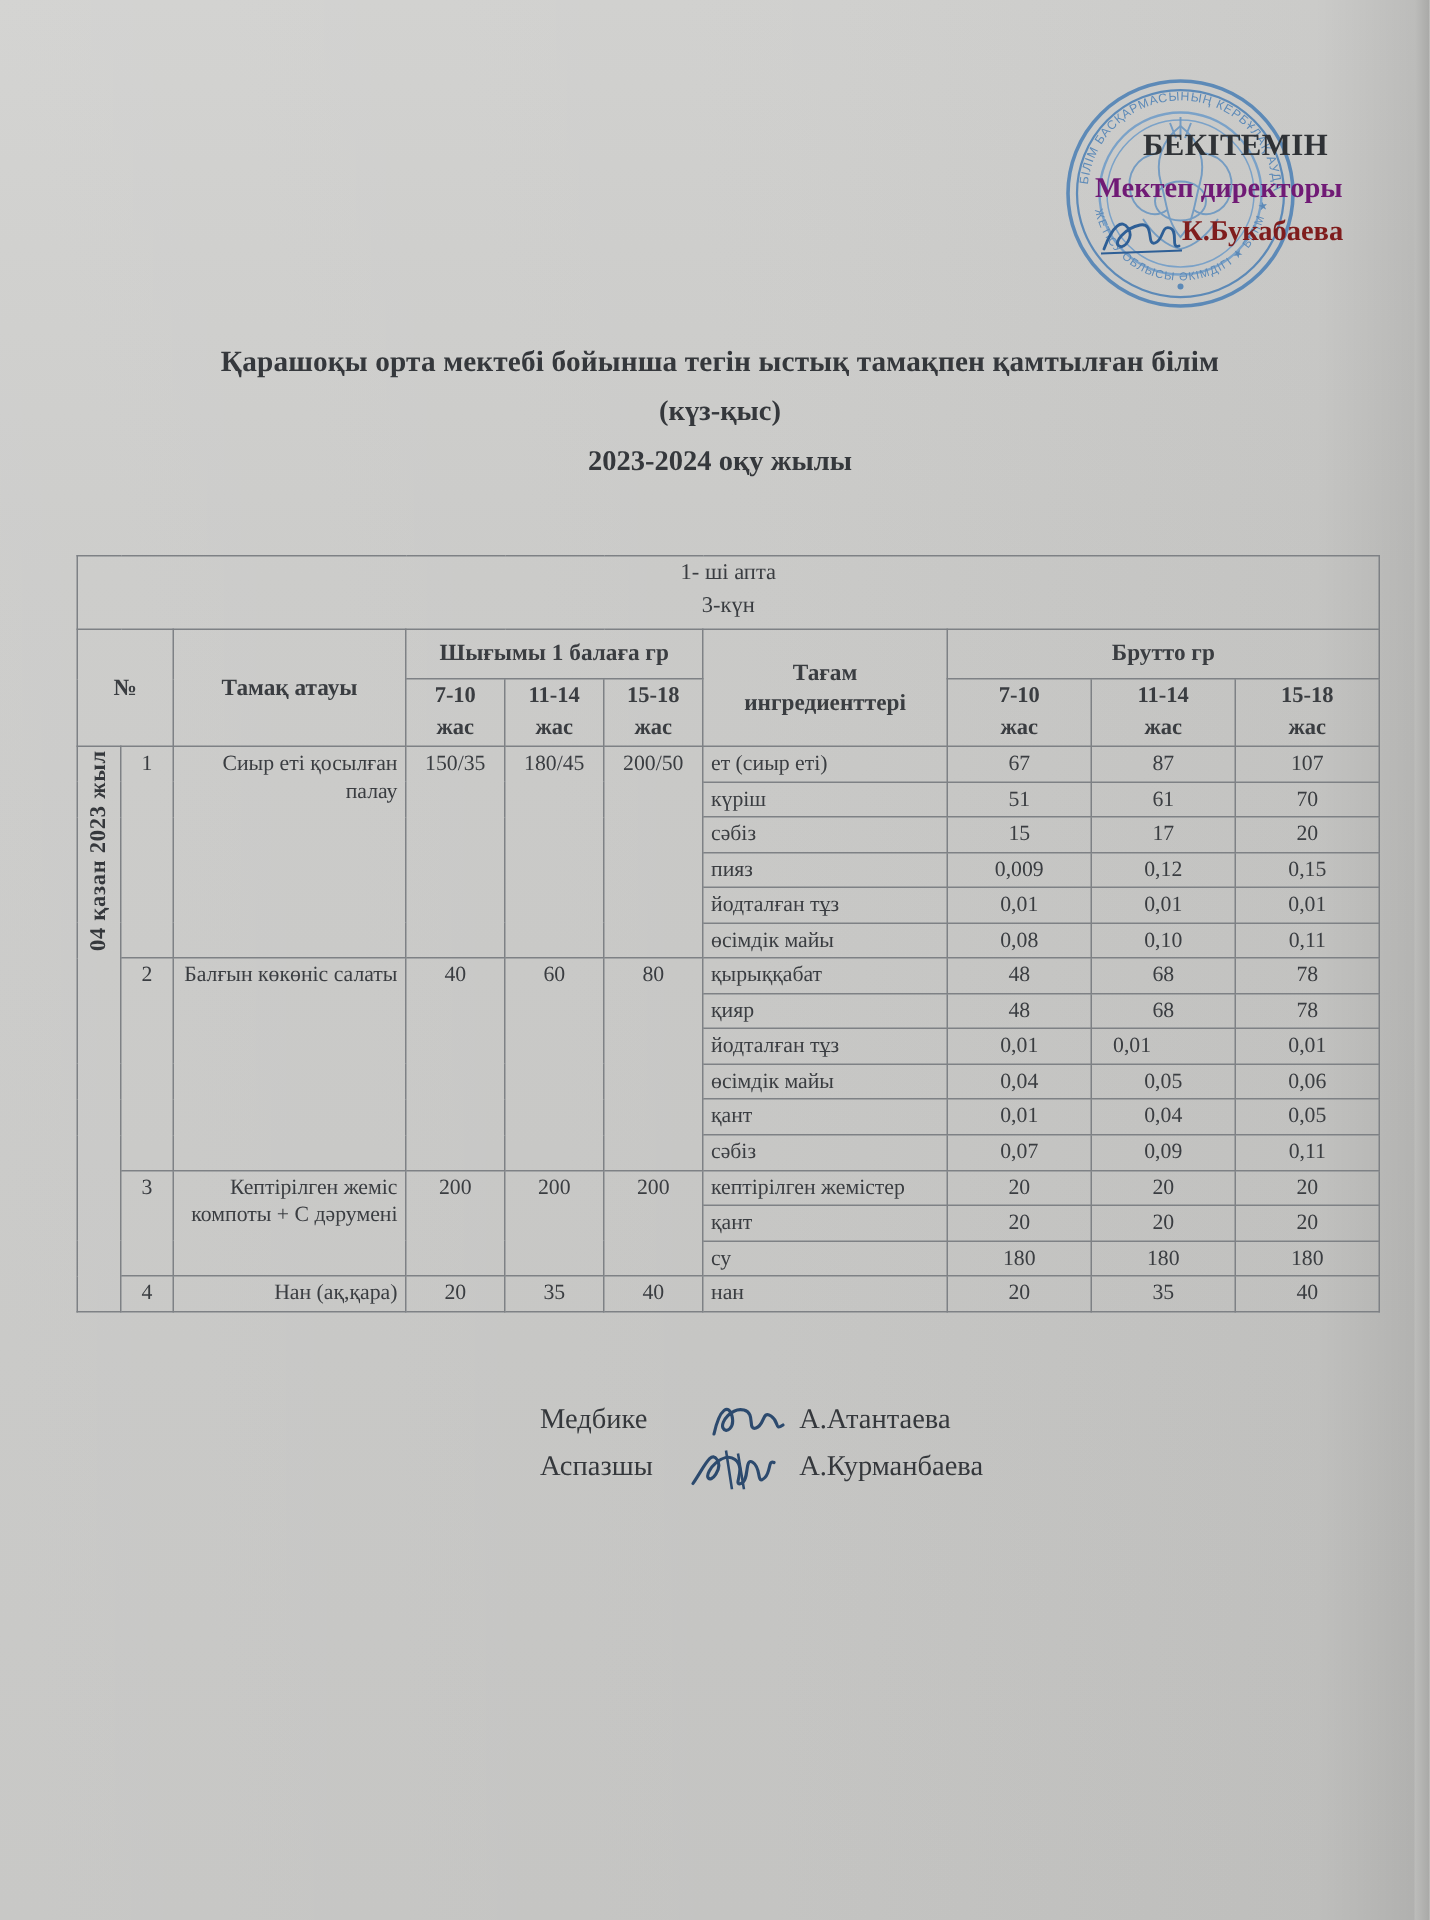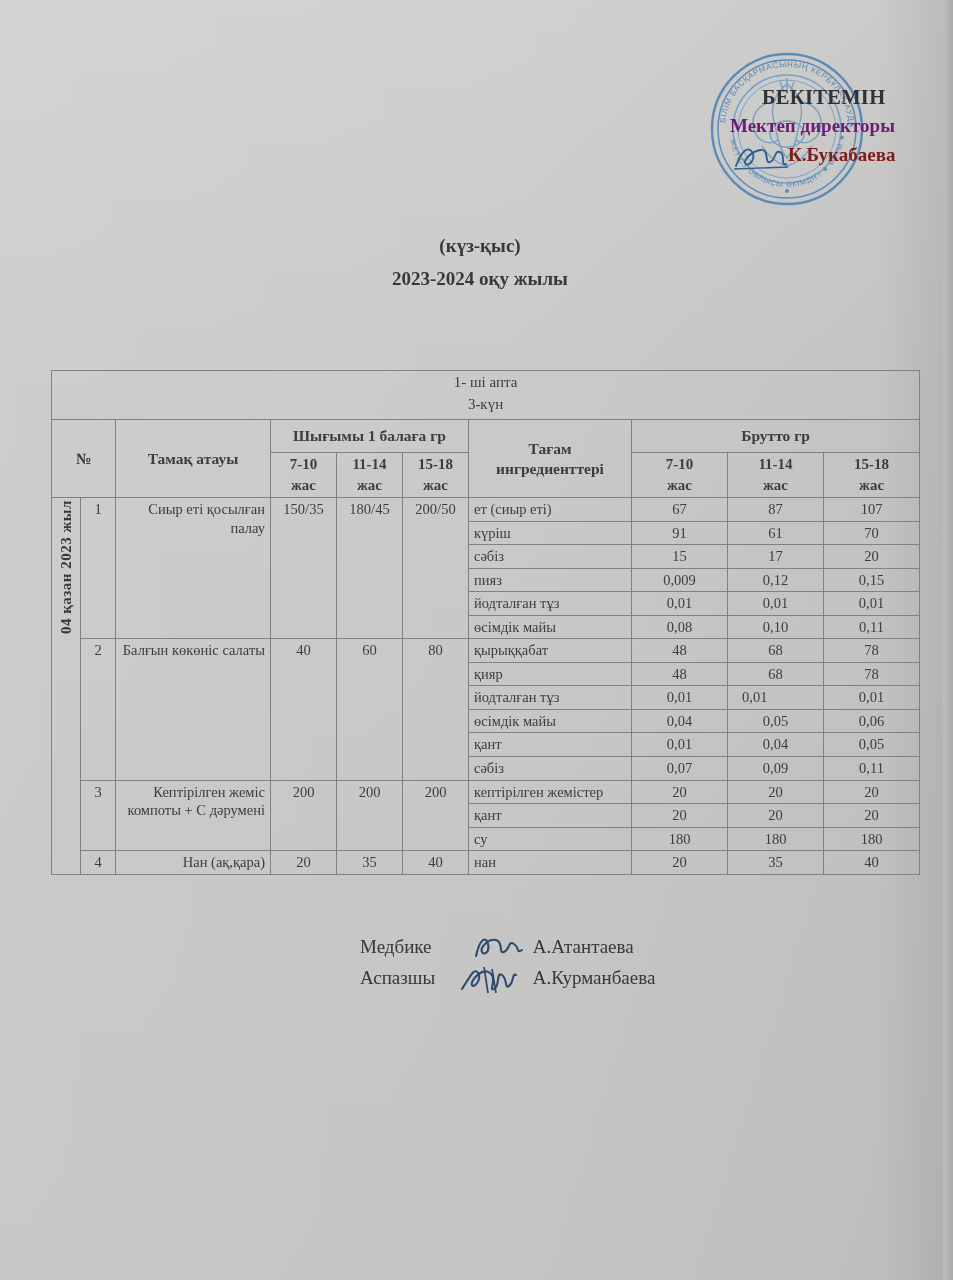--- a/index.html
+++ b/index.html
@@ -141,20 +141,21 @@
     <div class="l2">Мектеп директоры</div>
     <svg class="dir-sign" viewBox="0 0 70 34">
       <path d="M6 26 C 12 10 18 6 22 12 C 26 18 20 26 16 24 C 12 22 20 12 30 10 C 40 8 34 24 40 22 C 46 20 44 10 50 12 C 56 14 50 26 56 24" fill="none" stroke="#2e5f96" stroke-width="1.9" stroke-linecap="round"></path>
       <path d="M4 29 L 58 27" fill="none" stroke="#2e5f96" stroke-width="1.4"></path>
     </svg>
     <div class="l3">К.Букабаева</div>
   </div>
 </div>
 
 <div class="title">
+  <div class="t1">Қарашоқы орта мектебі бойынша тегін ыстық тамақпен қамтылған білім</div>
   <div class="t3">(күз-қыс)</div>
   <div class="t4">2023-2024 оқу жылы</div>
 </div>
 
 <div class="tbl-wrap">
   <table class="menu">
     <colgroup>
       <col style="width:29px">
       <col style="width:35px">
       <col style="width:155px">
@@ -217,21 +218,21 @@
           <td class="val" rowspan="6">150/35</td>
           <td class="val" rowspan="6">180/45</td>
           <td class="val" rowspan="6">200/50</td>
           <td class="ing">ет (сиыр еті)</td>
           <td class="brut">67</td>
           <td class="brut">87</td>
           <td class="brut">107</td>
         </tr>
         <tr>
           <td class="ing">күріш</td>
-          <td class="brut">91</td>
+          <td class="brut">51</td>
           <td class="brut">61</td>
           <td class="brut">70</td>
         </tr>
         <tr>
           <td class="ing">сәбіз</td>
           <td class="brut">15</td>
           <td class="brut">17</td>
           <td class="brut">20</td>
         </tr>
         <tr>

